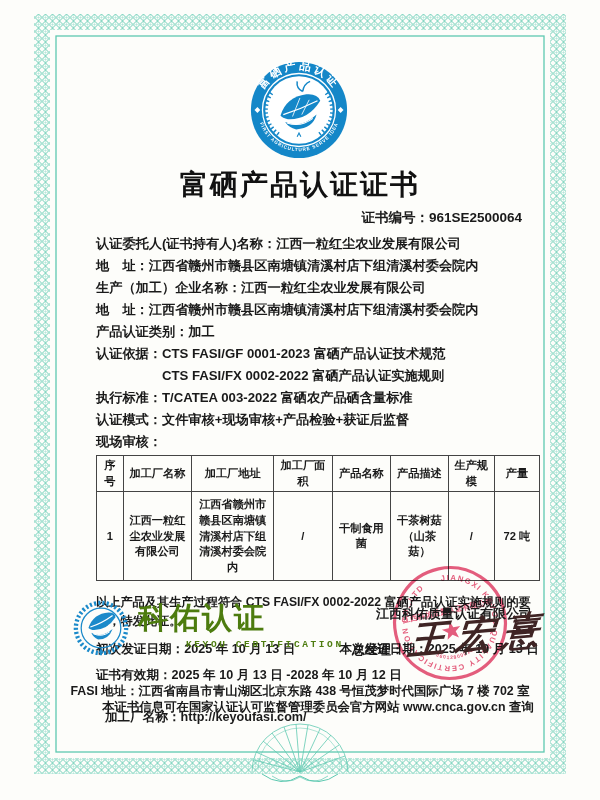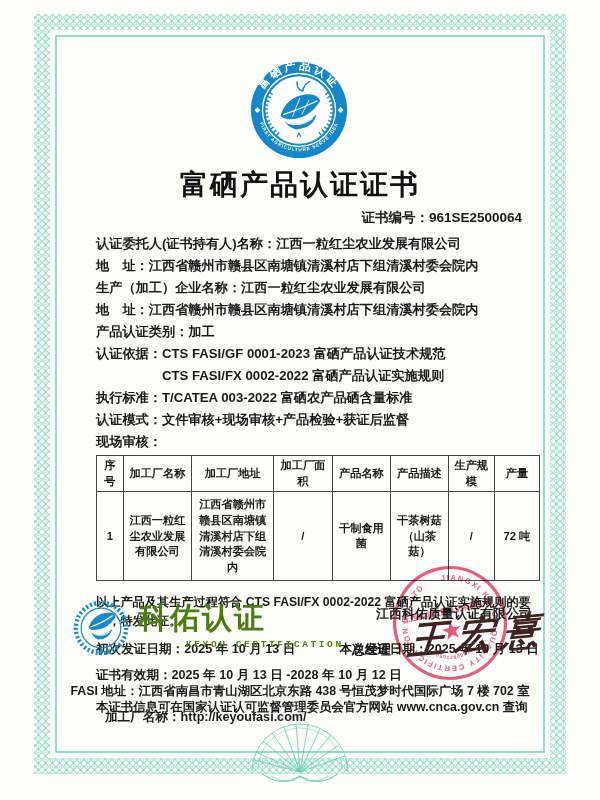--- a/index.html
+++ b/index.html
@@ -31,21 +31,21 @@
   }
   .scope-table th,.scope-table td{
     border:1.2px solid #444;padding:2px 2px;vertical-align:middle;
     word-break:break-all;line-height:1.4;
   }
   .scope-table th{height:26px;font-weight:700;}
   .scope-table td{height:84px;}
   .statement{margin-top:12px;font-size:12.2px;font-weight:700;line-height:1.5;}
   .dates-row{display:flex;gap:44px;margin-top:8px;font-size:12.6px;font-weight:700;}
   .valid-row{margin-top:4px;font-size:12.6px;font-weight:700;}
-  .query-note{margin-top:10px;text-align:left;font-size:12.4px;font-weight:700;}
+  .query-note{margin-top:10px;text-align:center;font-size:12.4px;font-weight:700;}
   
   .keyou-logo{top:599px;left:72px;}
   .keyou-text{top:604px;left:138px;color:#4d7c0f;font-family:Liberation Mono, monospace;}
   .keyou-cn{font-size:30px;font-weight:900;letter-spacing:2px;line-height:1.1;}
   .keyou-en{font-size:9.5px;font-weight:700;letter-spacing:2.6px;margin-top:2px;padding-left:48px;}
   .issuer-company{top:605px;left:376px;font-size:13px;font-weight:700;z-index:3;}
   .signer-label{top:641px;left:352px;font-size:13px;font-weight:700;z-index:3;}
   .signature{
     top:610px;left:408px;font-size:38px;font-weight:700;color:#3f2424;
     transform:rotate(-5deg) skewX(-10deg);letter-spacing:9px;z-index:4;

